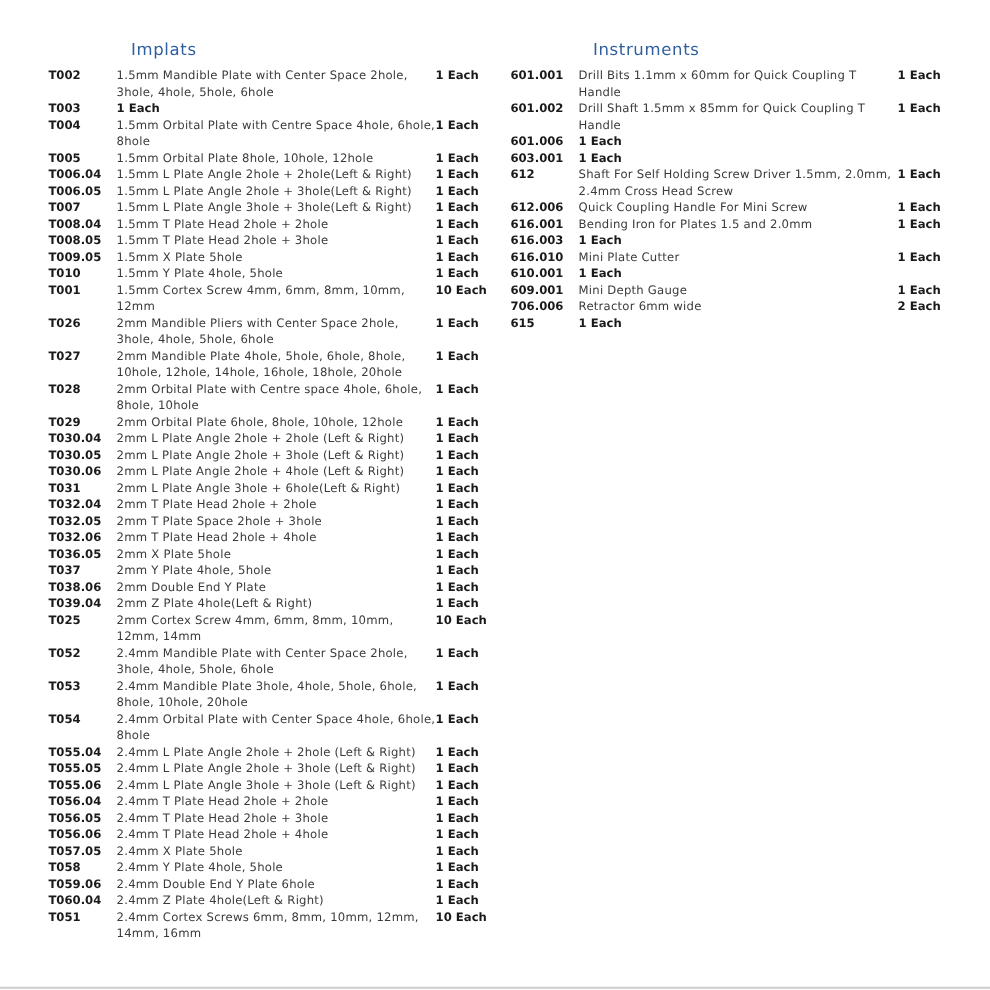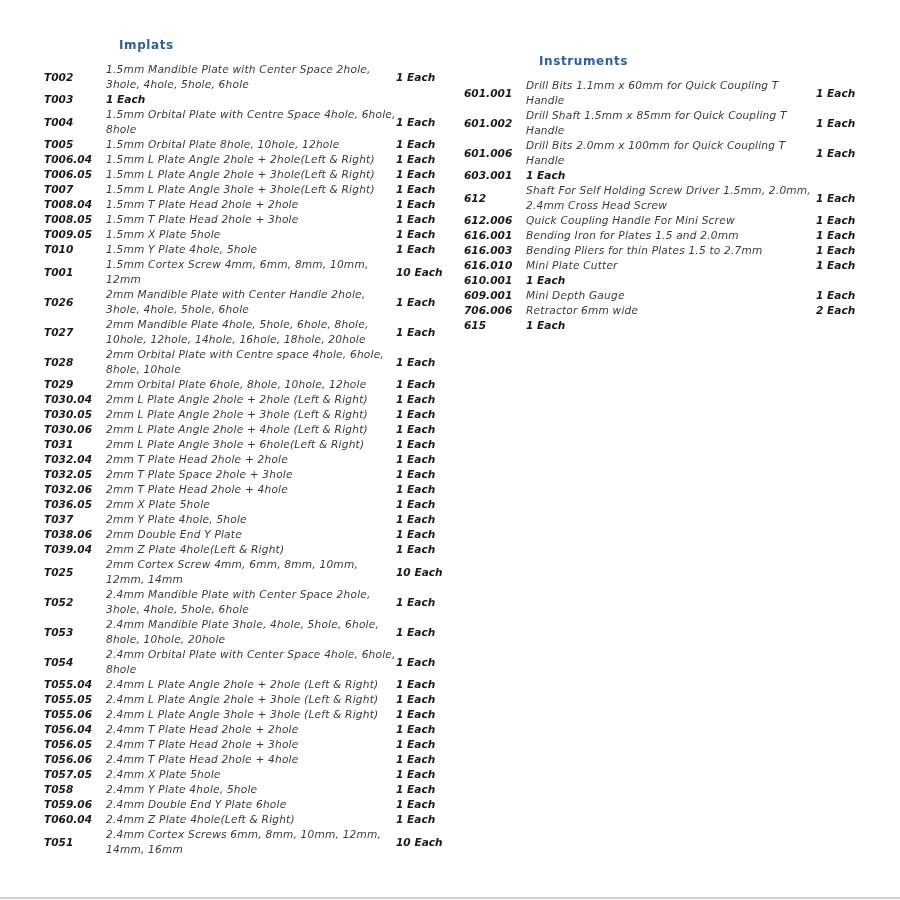--- a/index.html
+++ b/index.html
@@ -1,26 +1,26 @@
 <!DOCTYPE html>
 <html><head>
 <meta charset="utf-8">
 <style>
   html, body { margin: 0; padding: 0; background: #ffffff; }
   body { width: 900px; height: 900px; position: relative; overflow: hidden;
          font-family: "DejaVu Sans", sans-serif; color: #333; }
   .col { position: absolute; top: 36px; }
   #col-left { left: 44px; width: 410px; }
-  #col-right { left: 464px; width: 420px; margin-top: 16px; }
-  .section-title { font-size: 12px; font-weight: bold; color: #2f5f9e; letter-spacing: 0.6px;
+  #col-right { left: 464px; width: 420px; }
+  .section-title { font-size: 15px; font-weight: normal; color: #2f5f9e; letter-spacing: 0.6px;
                    height: 26px; line-height: 18px; }
   #col-left .section-title { padding-left: 75px; }
   #col-right .section-title { padding-left: 75px; }
   .rows { display: block; }
-  .row { display: flex; align-items: center; font-size: 10.6px; line-height: 15px; font-style: italic; }
+  .row { display: flex; align-items: flex-start; font-size: 10.6px; line-height: 15px; }
   .code { width: 62px; flex: 0 0 62px; font-weight: bold; color: #1a1a1a; }
   .desc { flex: 0 0 290px; width: 290px; color: #3a3a3a; letter-spacing: 0.2px; }
   .qty { font-weight: bold; color: #1a1a1a; white-space: nowrap; }
   #col-left .desc { width: 290px; flex-basis: 290px; }
   #col-right .desc { width: 290px; flex-basis: 290px; }
   .footer-line { position: absolute; left: 0; right: 0; top: 897px; height: 2px; background: #d0d0d0; }
 </style>
 </head>
 <body>
 
@@ -81,21 +81,21 @@
         <div class="desc">1.5mm Y Plate 4hole, 5hole</div>
         <div class="qty">1 Each</div>
       </div>
       <div class="row">
         <div class="code">T001</div>
         <div class="desc">1.5mm Cortex Screw 4mm, 6mm, 8mm, 10mm, 12mm</div>
         <div class="qty">10 Each</div>
       </div>
       <div class="row">
         <div class="code">T026</div>
-        <div class="desc">2mm Mandible Plate with Center Handle 2hole, 3hole, 4hole, 5hole, 6hole</div>
+        <div class="desc">2mm Mandible Pliers with Center Space 2hole, 3hole, 4hole, 5hole, 6hole</div>
         <div class="qty">1 Each</div>
       </div>
       <div class="row">
         <div class="code">T027</div>
         <div class="desc">2mm Mandible Plate 4hole, 5hole, 6hole, 8hole, 10hole, 12hole, 14hole, 16hole, 18hole, 20hole</div>
         <div class="qty">1 Each</div>
       </div>
       <div class="row">
         <div class="code">T028</div>
         <div class="desc">2mm Orbital Plate with Centre space 4hole, 6hole, 8hole, 10hole</div>
@@ -247,21 +247,20 @@
         <div class="desc">Drill Bits 1.1mm x 60mm for Quick Coupling T Handle</div>
         <div class="qty">1 Each</div>
       </div>
       <div class="row">
         <div class="code">601.002</div>
         <div class="desc">Drill Shaft 1.5mm x 85mm for Quick Coupling T Handle</div>
         <div class="qty">1 Each</div>
       </div>
       <div class="row">
         <div class="code">601.006</div>
-        <div class="desc">Drill Bits 2.0mm x 100mm for Quick Coupling T Handle</div>
         <div class="qty">1 Each</div>
       </div>
       <div class="row">
         <div class="code">603.001</div>
         <div class="qty">1 Each</div>
       </div>
       <div class="row">
         <div class="code">612</div>
         <div class="desc">Shaft For Self Holding Screw Driver 1.5mm, 2.0mm, 2.4mm Cross Head Screw</div>
         <div class="qty">1 Each</div>
@@ -271,21 +270,20 @@
         <div class="desc">Quick Coupling Handle For Mini Screw</div>
         <div class="qty">1 Each</div>
       </div>
       <div class="row">
         <div class="code">616.001</div>
         <div class="desc">Bending Iron for Plates 1.5 and 2.0mm</div>
         <div class="qty">1 Each</div>
       </div>
       <div class="row">
         <div class="code">616.003</div>
-        <div class="desc">Bending Pliers for thin Plates 1.5 to 2.7mm</div>
         <div class="qty">1 Each</div>
       </div>
       <div class="row">
         <div class="code">616.010</div>
         <div class="desc">Mini Plate Cutter</div>
         <div class="qty">1 Each</div>
       </div>
       <div class="row">
         <div class="code">610.001</div>
         <div class="qty">1 Each</div>

